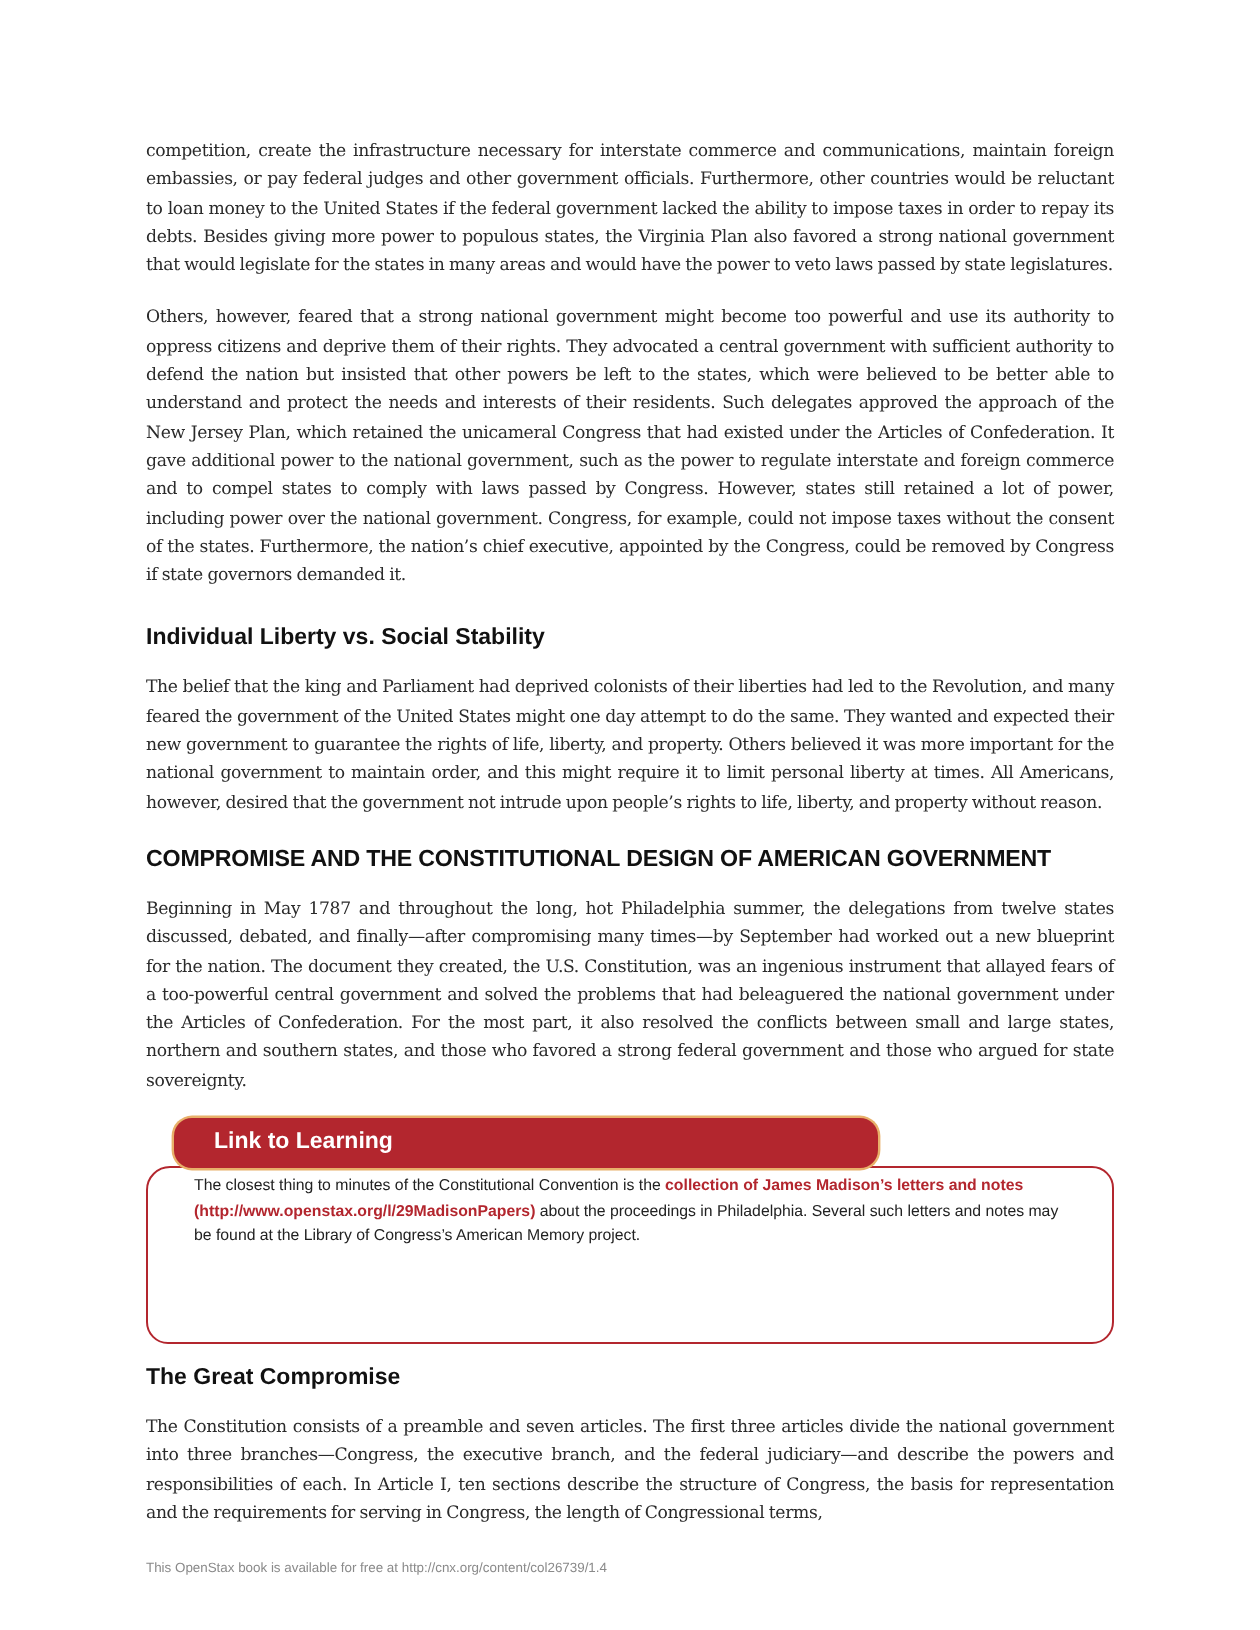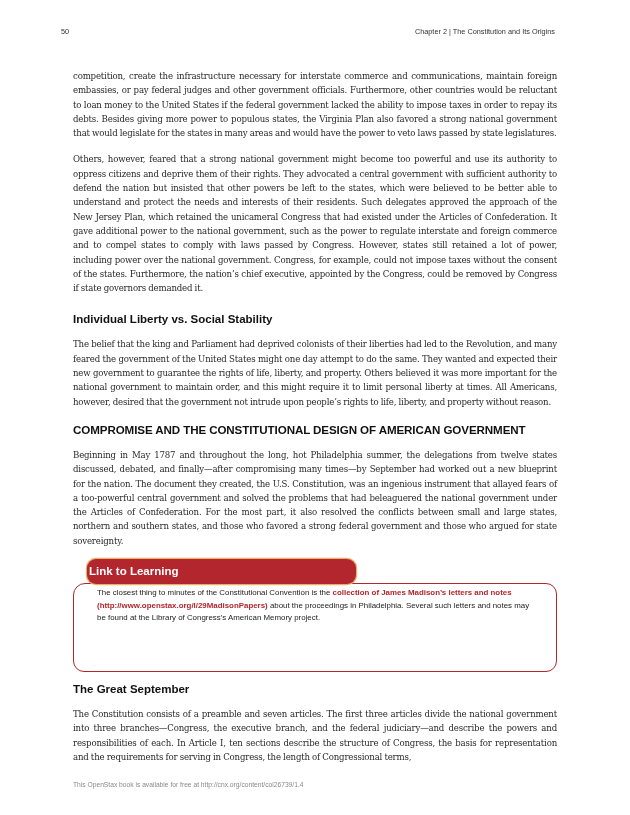--- a/index.html
+++ b/index.html
@@ -24,59 +24,55 @@
     font-family: "Liberation Sans", sans-serif; font-weight: bold; font-size: 11.6px;
     color: #111; margin: 14px 0 6px 0; letter-spacing: -0.1px;
   }
   .ltl-wrap { position: relative; height: 118px; margin-top: 11px; }
   .ltl-box {
     position: absolute; left: 0; right: 0; top: 24px; height: 89px;
     border: 1.3px solid #b3262e; border-radius: 11px; border-top-left-radius: 12px;
     border-top: 1.3px solid #b3262e; box-sizing: border-box;
   }
   .ltl-tab {
-    position: absolute; left: 14px; top: 0px; width: 269px; height: 25px;
+    position: absolute; left: 14px; top: 0px; width: 352px; height: 25px;
     background: #b3262e; border-radius: 9px; box-shadow: 0 0 0 1.2px #e8b06a;
     font-family: "Liberation Sans", sans-serif; font-weight: bold; color: #fff;
-    font-size: 11.5px; line-height: 25px; padding-left: 2px; box-sizing: border-box;
+    font-size: 11.5px; line-height: 25px; padding-left: 20px; box-sizing: border-box;
   }
   .ltl-text {
     position: absolute; left: 24px; right: 24px; top: 28px;
     font-family: "Liberation Sans", sans-serif; font-size: 7.9px; line-height: 12.7px;
     color: #222;
   }
   .ltl-link { color: #b3262e; font-weight: bold; text-decoration: none; }
   .footer {
     position: absolute; top: 781px; left: 73px;
     font-family: "Liberation Sans", sans-serif; font-size: 6.7px; color: #8a8a8a;
   }
 </style>
 </head>
 <body>
 
 <div class="page">
-  <div class="running-head">
-    <span>50</span>
-    <span>Chapter 2 | The Constitution and Its Origins</span>
-  </div>
 
   <div class="content">
     <p class="para">competition, create the infrastructure necessary for interstate commerce and communications, maintain foreign embassies, or pay federal judges and other government officials. Furthermore, other countries would be reluctant to loan money to the United States if the federal government lacked the ability to impose taxes in order to repay its debts. Besides giving more power to populous states, the Virginia Plan also favored a strong national government that would legislate for the states in many areas and would have the power to veto laws passed by state legislatures.</p>
     <p class="para">Others, however, feared that a strong national government might become too powerful and use its authority to oppress citizens and deprive them of their rights. They advocated a central government with sufficient authority to defend the nation but insisted that other powers be left to the states, which were believed to be better able to understand and protect the needs and interests of their residents. Such delegates approved the approach of the New Jersey Plan, which retained the unicameral Congress that had existed under the Articles of Confederation. It gave additional power to the national government, such as the power to regulate interstate and foreign commerce and to compel states to comply with laws passed by Congress. However, states still retained a lot of power, including power over the national government. Congress, for example, could not impose taxes without the consent of the states. Furthermore, the nation’s chief executive, appointed by the Congress, could be removed by Congress if state governors demanded it.</p>
 
     <h3 class="sub">Individual Liberty vs. Social Stability</h3>
     <p class="para">The belief that the king and Parliament had deprived colonists of their liberties had led to the Revolution, and many feared the government of the United States might one day attempt to do the same. They wanted and expected their new government to guarantee the rights of life, liberty, and property. Others believed it was more important for the national government to maintain order, and this might require it to limit personal liberty at times. All Americans, however, desired that the government not intrude upon people’s rights to life, liberty, and property without reason.</p>
 
     <h2 class="sec">COMPROMISE AND THE CONSTITUTIONAL DESIGN OF AMERICAN GOVERNMENT</h2>
     <p class="para">Beginning in May 1787 and throughout the long, hot Philadelphia summer, the delegations from twelve states discussed, debated, and finally—after compromising many times—by September had worked out a new blueprint for the nation. The document they created, the U.S. Constitution, was an ingenious instrument that allayed fears of a too-powerful central government and solved the problems that had beleaguered the national government under the Articles of Confederation. For the most part, it also resolved the conflicts between small and large states, northern and southern states, and those who favored a strong federal government and those who argued for state sovereignty.</p>
 
     <div class="ltl-wrap">
       <div class="ltl-box"></div>
       <div class="ltl-tab">Link to Learning</div>
       <div class="ltl-text"><span>The closest thing to minutes of the Constitutional Convention is the </span><a class="ltl-link">collection of James Madison’s letters and notes (http://www.openstax.org/l/29MadisonPapers)</a><span> about the proceedings in Philadelphia. Several such letters and notes may be found at the Library of Congress’s American Memory project.</span></div>
     </div>
 
-    <h3 class="sub" style="margin-top:6px;">The Great September</h3>
+    <h3 class="sub" style="margin-top:6px;">The Great Compromise</h3>
     <p class="para">The Constitution consists of a preamble and seven articles. The first three articles divide the national government into three branches—Congress, the executive branch, and the federal judiciary—and describe the powers and responsibilities of each. In Article I, ten sections describe the structure of Congress, the basis for representation and the requirements for serving in Congress, the length of Congressional terms,</p>
   </div>
 
   <div class="footer">This OpenStax book is available for free at http://cnx.org/content/col26739/1.4</div>
 </div>
 
 </body></html>

